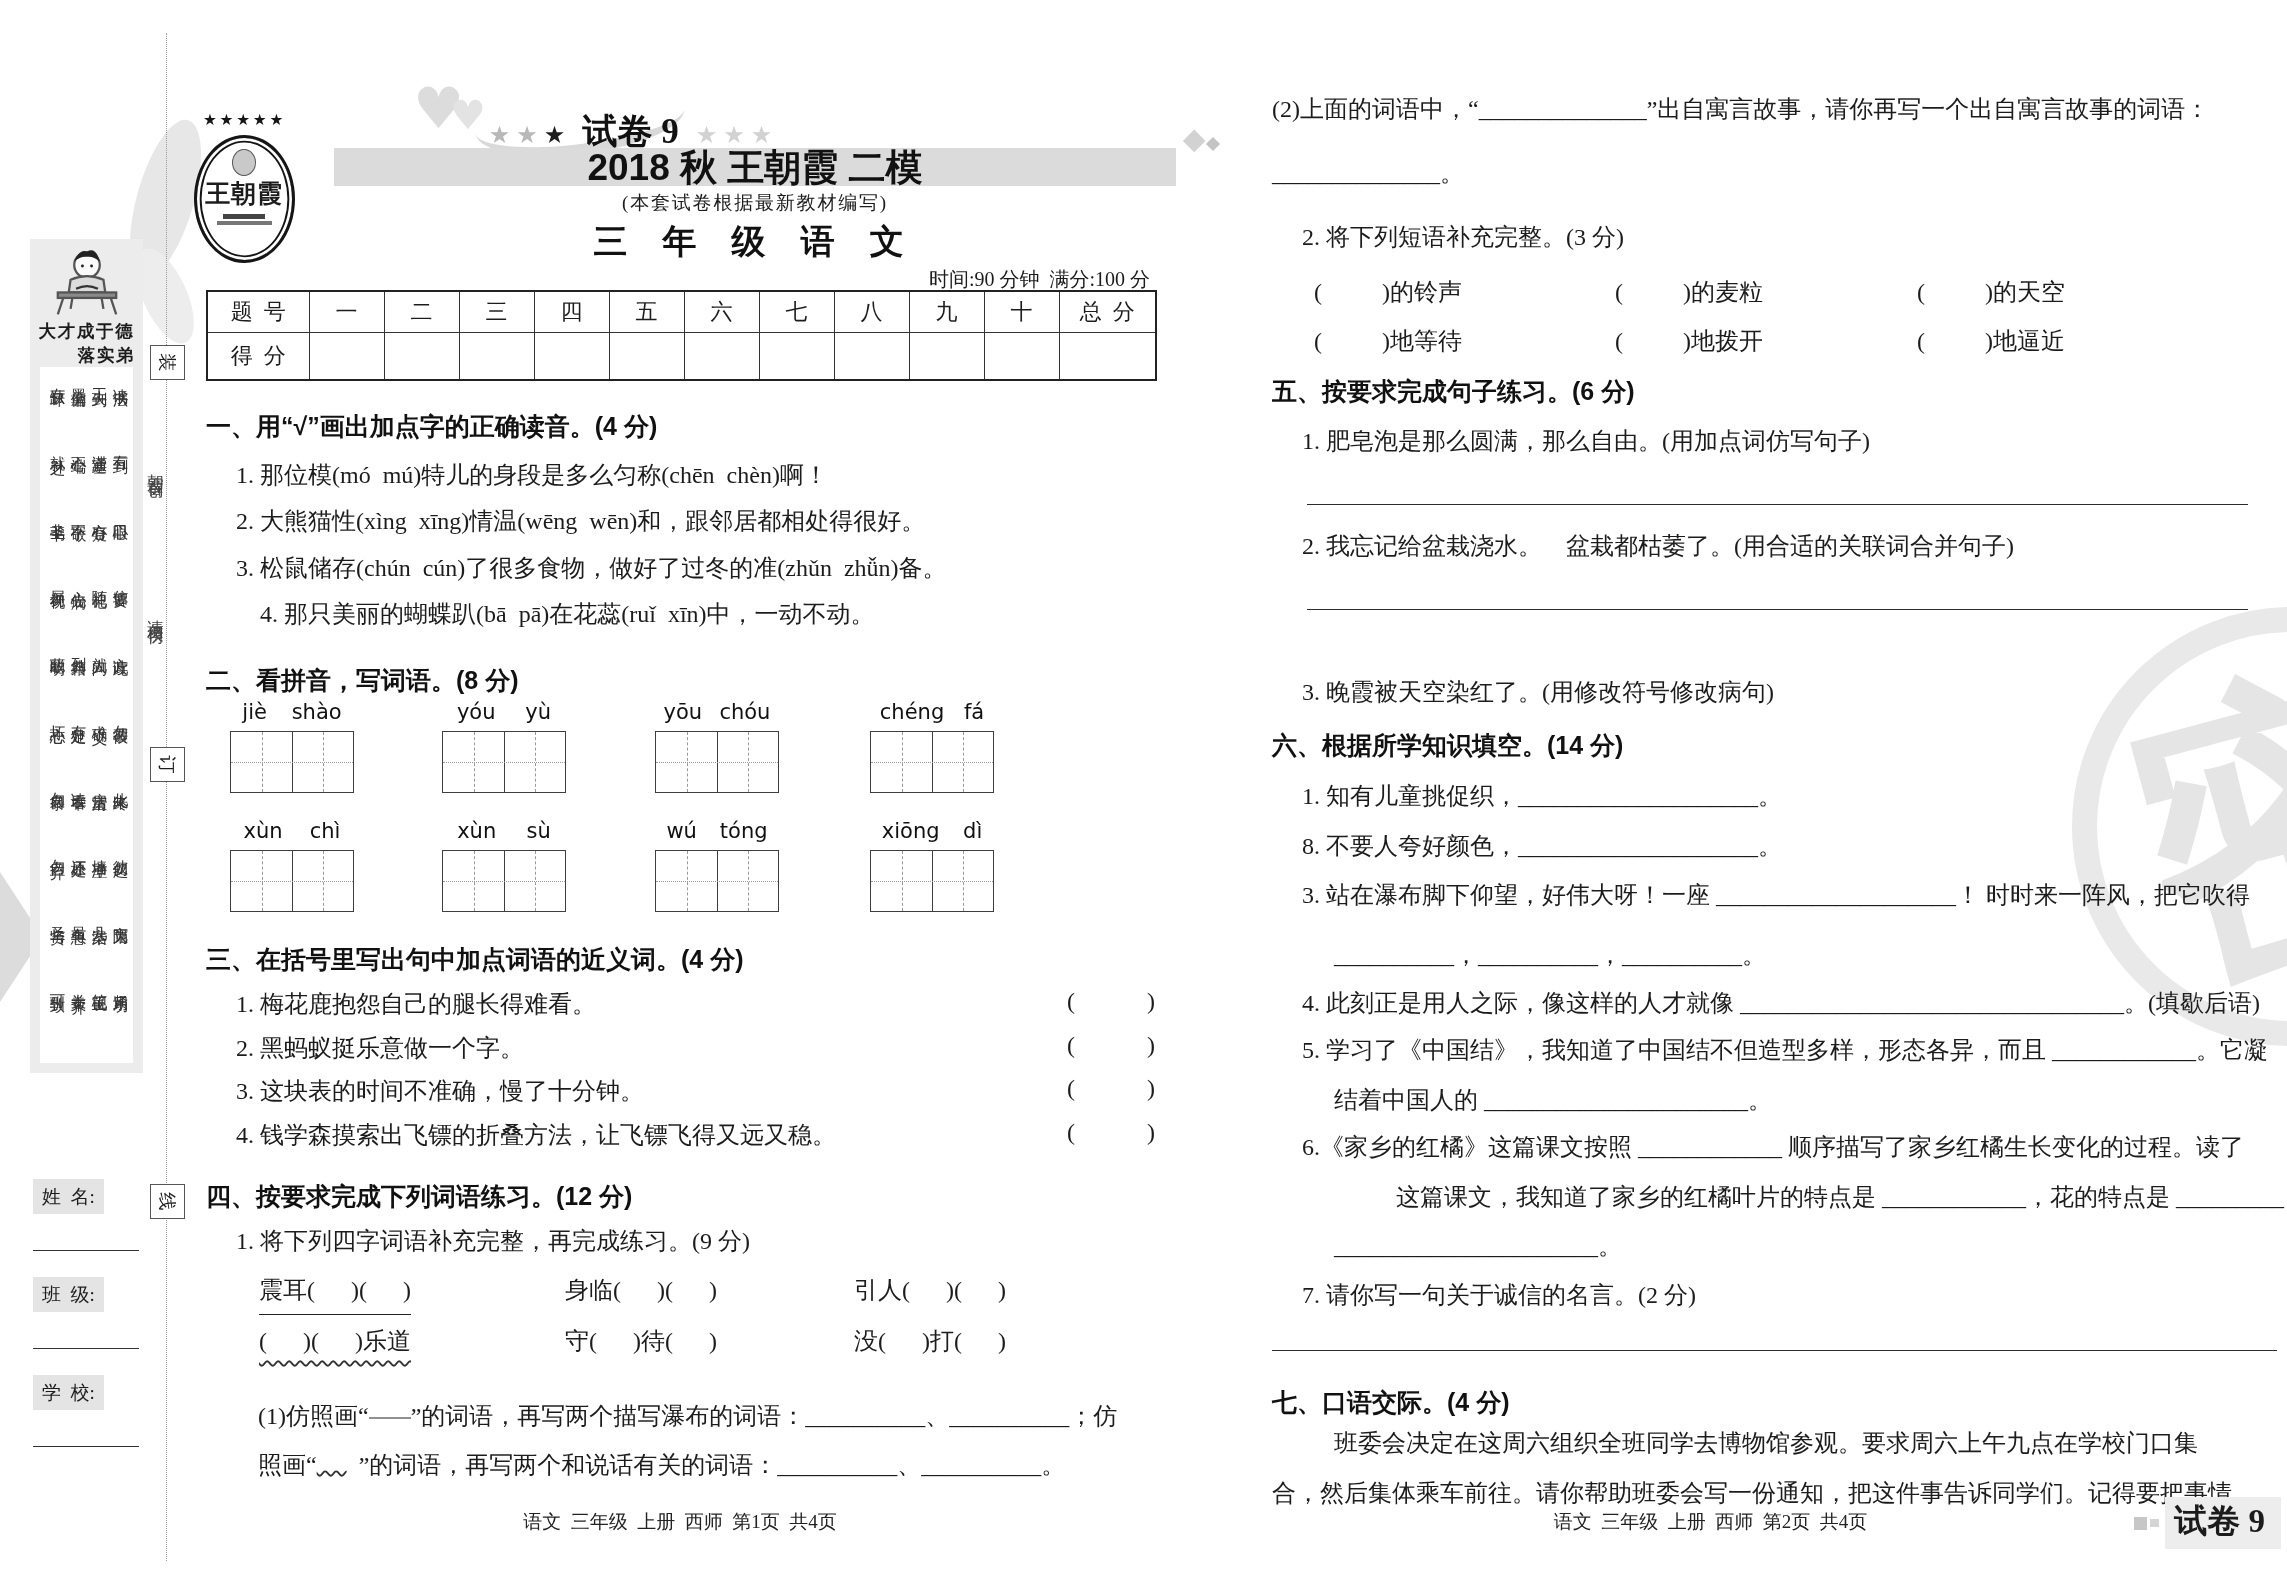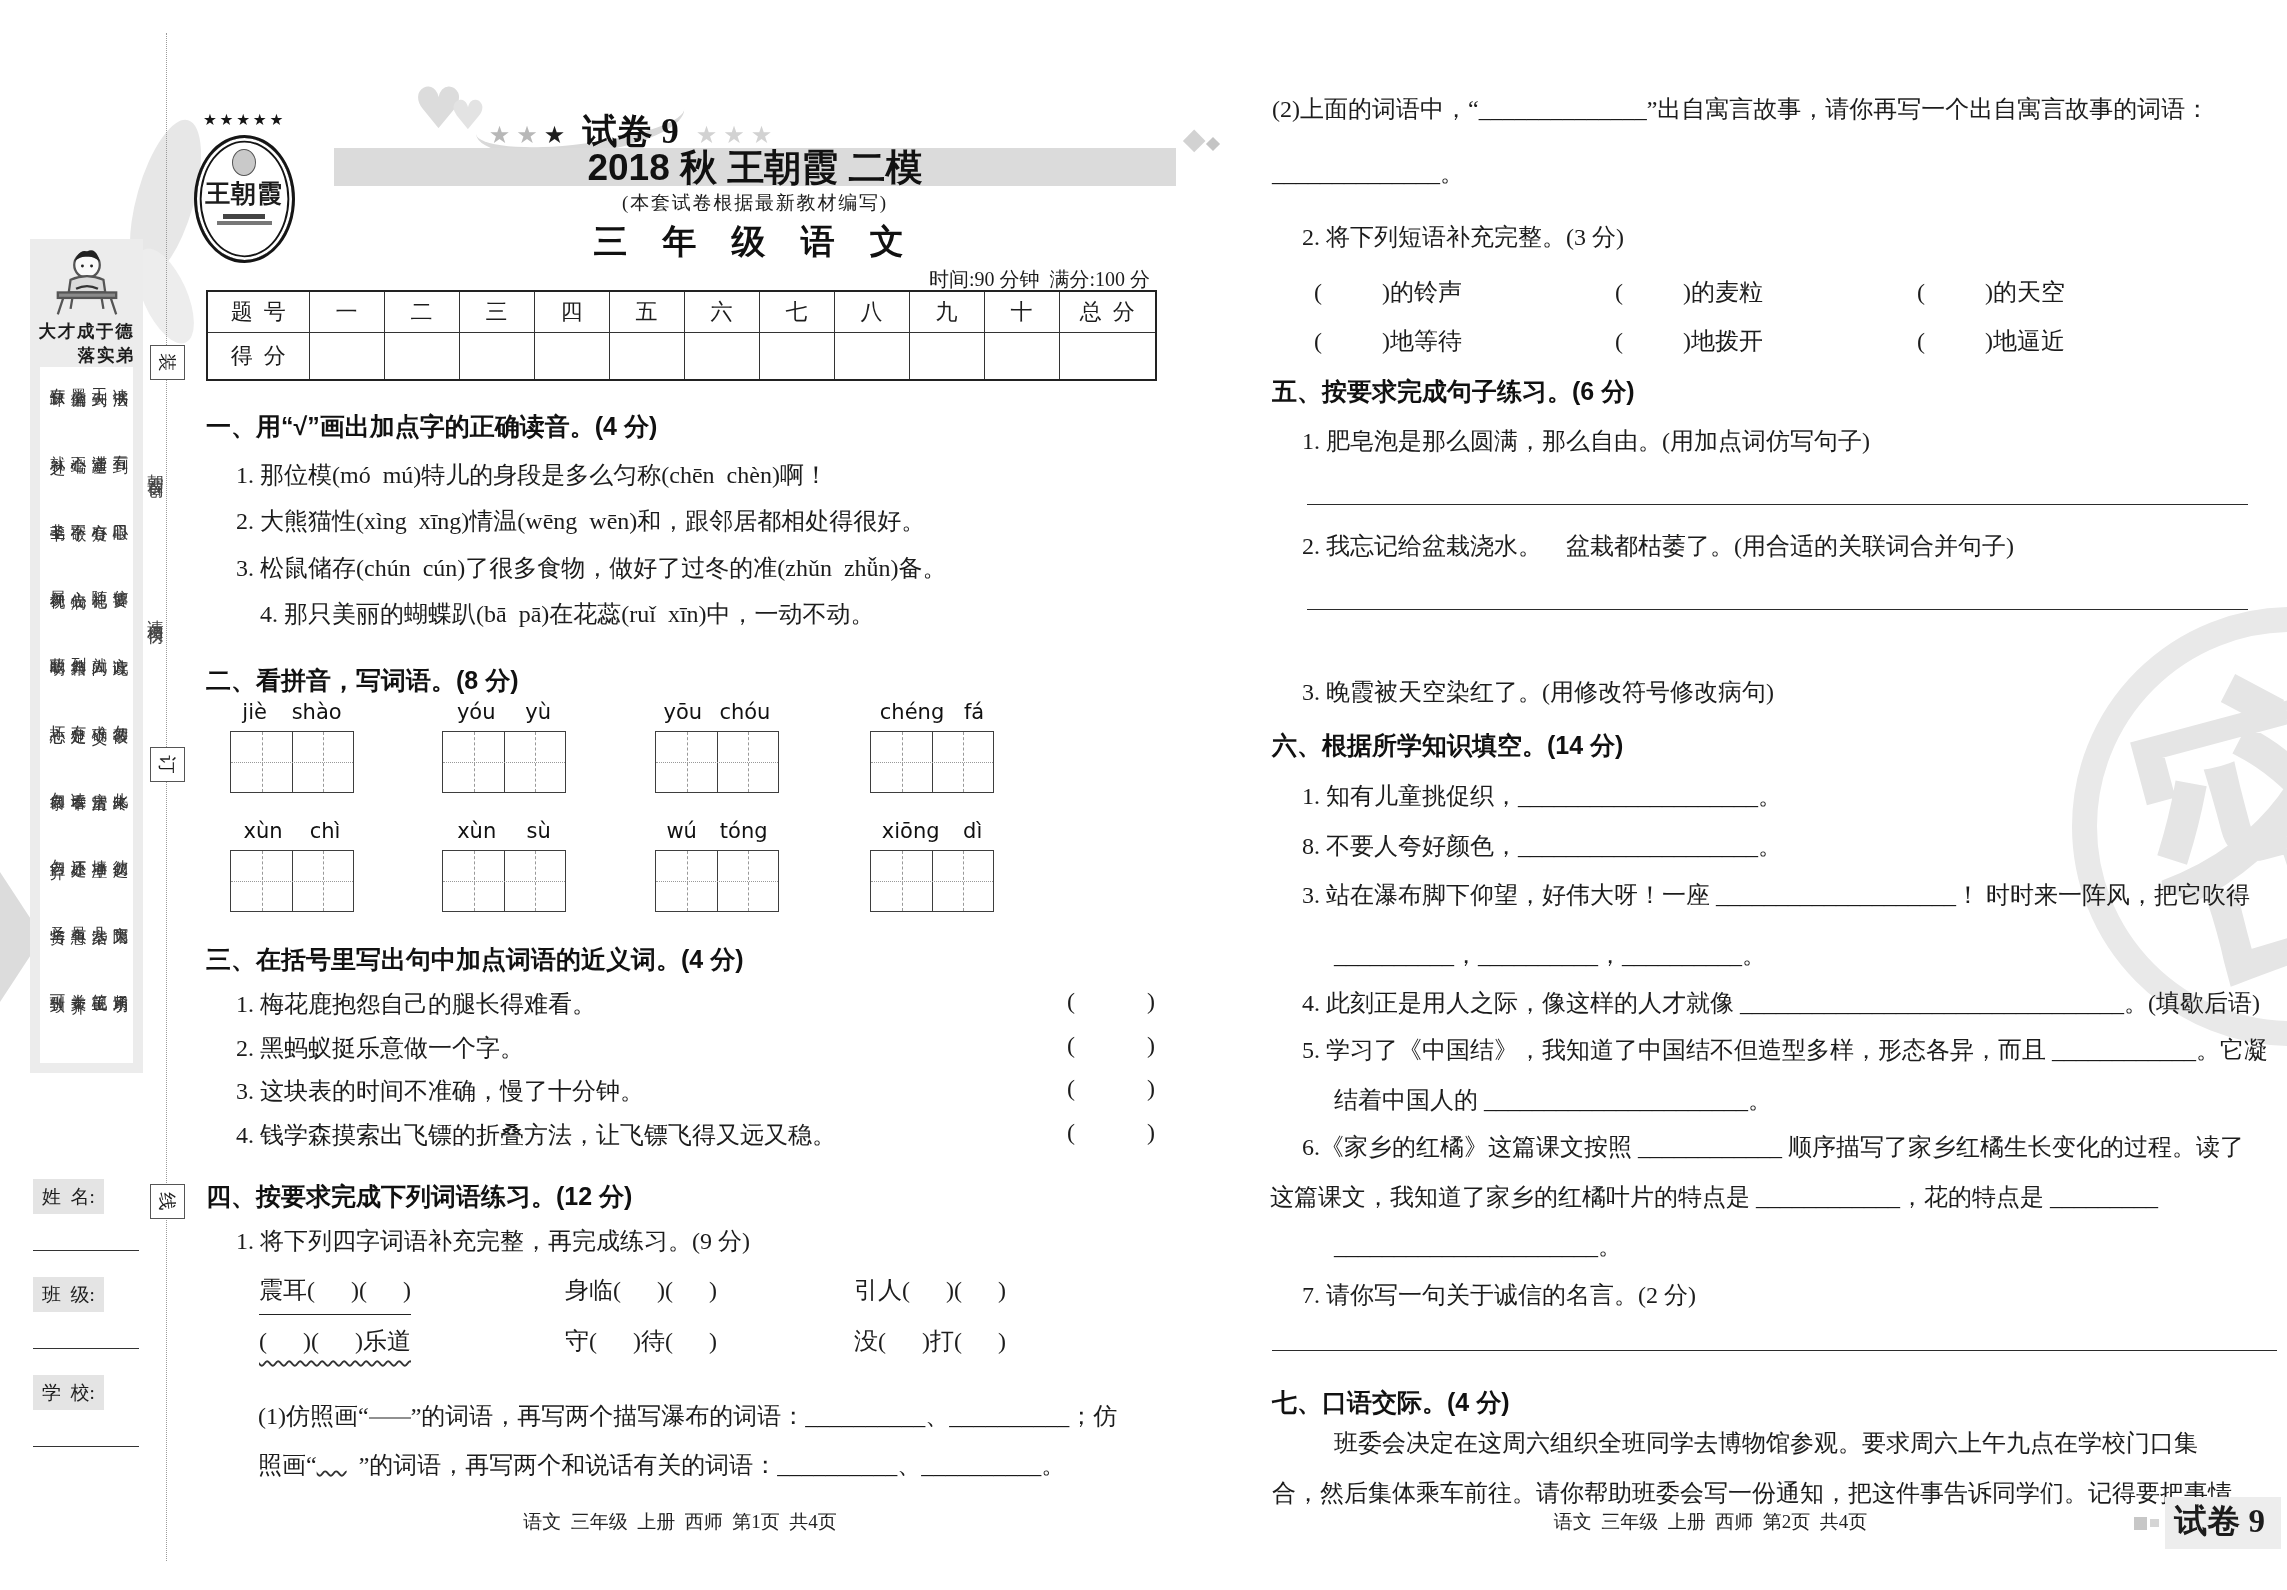--- a/index.html
+++ b/index.html
@@ -410,21 +410,21 @@
 
   <div class="abs sec" style="left:1272px;top:729px;">六、根据所学知识填空。(14 分)</div>
   <div class="abs bt" style="left:1302px;top:780px;">1. 知有儿童挑促织，____________________。</div>
   <div class="abs bt" style="left:1302px;top:830px;">8. 不要人夸好颜色，____________________。</div>
   <div class="abs bt" style="left:1302px;top:879px;">3. 站在瀑布脚下仰望，好伟大呀！一座 ____________________！ 时时来一阵风，把它吹得</div>
   <div class="abs bt" style="left:1334px;top:939px;">__________，__________，__________。</div>
   <div class="abs bt" style="left:1302px;top:987px;">4. 此刻正是用人之际，像这样的人才就像 ________________________________。(填歇后语)</div>
   <div class="abs bt" style="left:1302px;top:1034px;">5. 学习了《中国结》，我知道了中国结不但造型多样，形态各异，而且 ____________。它凝</div>
   <div class="abs bt" style="left:1334px;top:1084px;">结着中国人的 ______________________。</div>
   <div class="abs bt" style="left:1302px;top:1131px;">6.《家乡的红橘》这篇课文按照 ____________ 顺序描写了家乡红橘生长变化的过程。读了</div>
-  <div class="abs bt" style="left:1270px;top:1181px;">这篇课文，我知道了家乡的红橘叶片的特点是 ____________，花的特点是 _________</div>
+  <div class="abs bt" style="left:1396px;top:1181px;">这篇课文，我知道了家乡的红橘叶片的特点是 ____________，花的特点是 _________</div>
   <div class="abs bt" style="left:1334px;top:1230px;">______________________。</div>
   <div class="abs bt" style="left:1302px;top:1279px;">7. 请你写一句关于诚信的名言。(2 分)</div>
   <div class="ansline" style="left:1272px;top:1350px;width:1005px;"></div>
 
   <div class="abs sec" style="left:1272px;top:1386px;">七、口语交际。(4 分)</div>
   <div class="abs bt" style="left:1334px;top:1427px;">班委会决定在这周六组织全班同学去博物馆参观。要求周六上午九点在学校门口集</div>
   <div class="abs bt" style="left:1272px;top:1477px;">合，然后集体乘车前往。请你帮助班委会写一份通知，把这件事告诉同学们。记得要把事情</div>
 
   <div class="abs footer" style="left:1272px;top:1509px;width:877px;">语文  三年级  上册  西师  第2页  共4页</div>
   <div class="abs badge">

